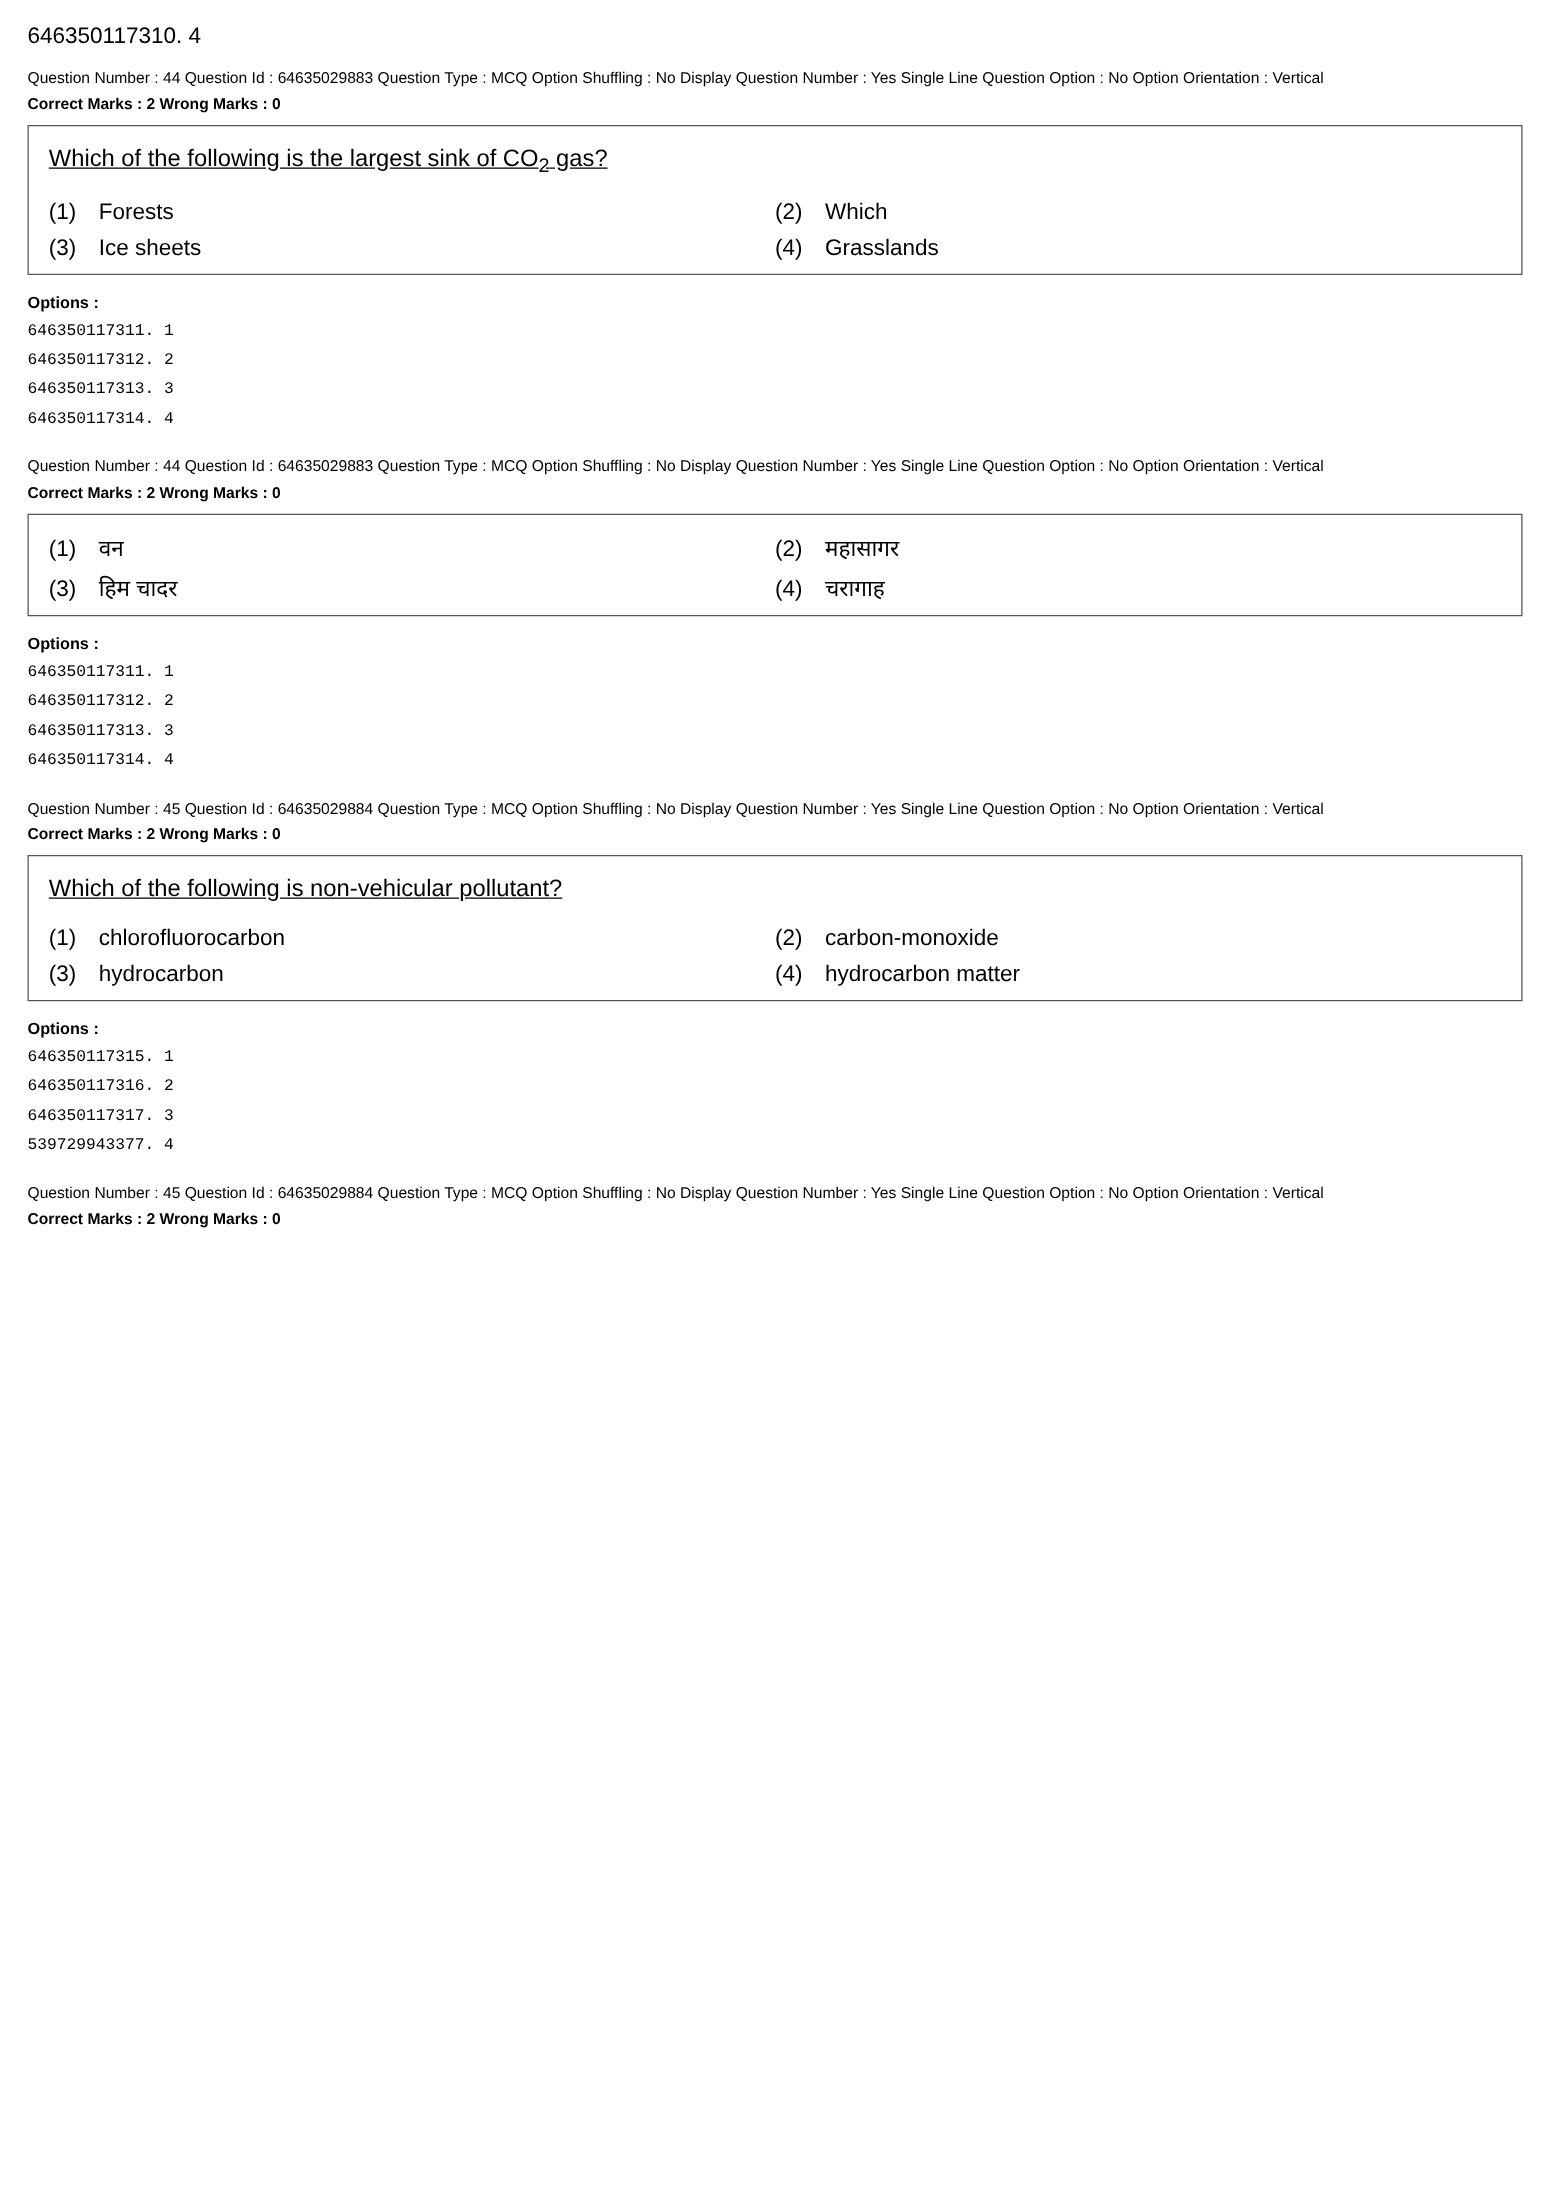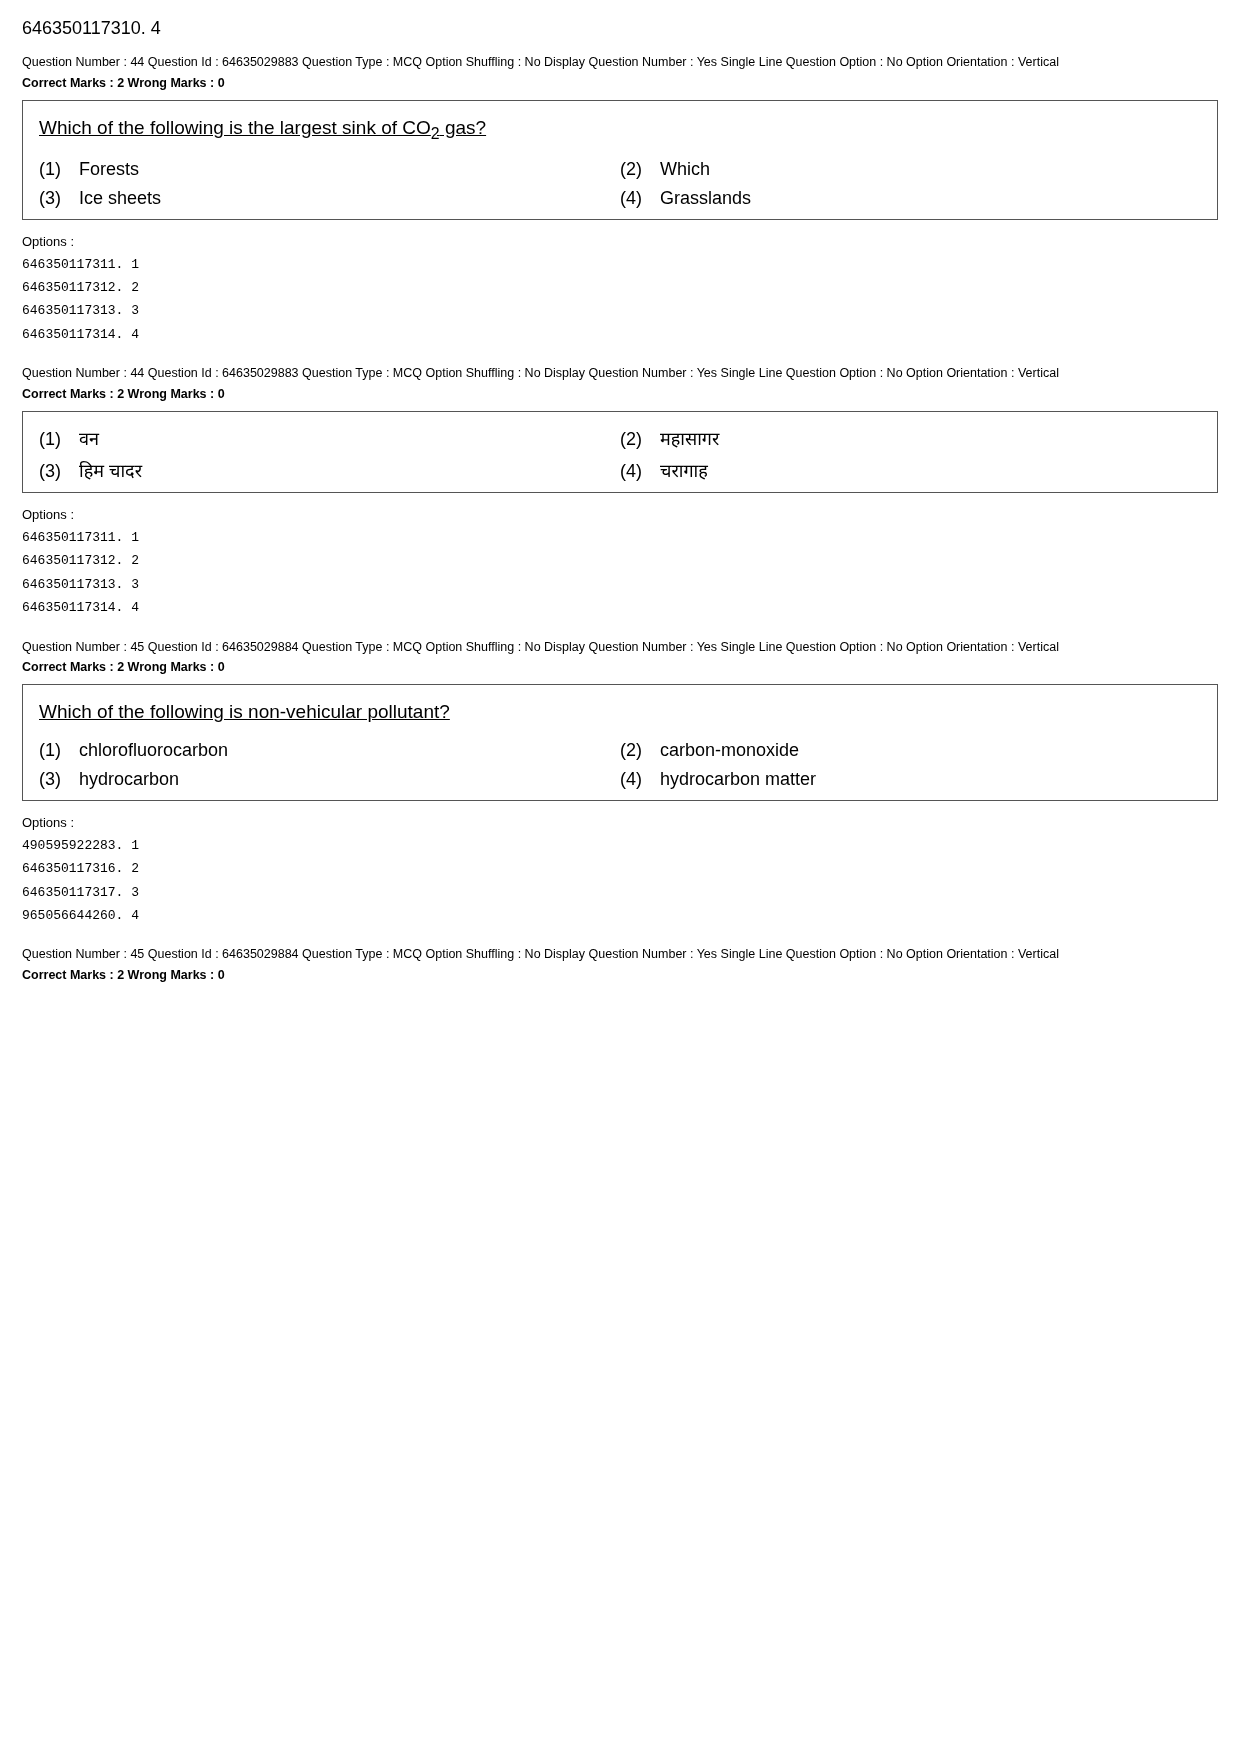--- a/index.html
+++ b/index.html
@@ -48,21 +48,21 @@
       display: flex;
       align-items: baseline;
       gap: 16px;
     }
     .option-num {
       min-width: 24px;
       font-size: 18px;
     }
     .options-label {
       font-size: 13px;
-      font-weight: normal;
+      font-weight: bold;
       margin-bottom: 4px;
     }
     .options-list {
       font-size: 13px;
       line-height: 1.8;
       margin-bottom: 18px;
       font-family: Liberation Mono, monospace;
     }
   </style>
 </head>
@@ -154,23 +154,23 @@
         <span>hydrocarbon</span>
       </div>
       <div class="option-item">
         <span class="option-num">(4)</span>
         <span>hydrocarbon matter</span>
       </div>
     </div>
   </div>
   <div class="options-label">Options :</div>
   <div class="options-list">
-    <div>490595922283. 1</div>
+    <div>646350117315. 1</div>
     <div>646350117316. 2</div>
     <div>646350117317. 3</div>
-    <div>965056644260. 4</div>
+    <div>539729943377. 4</div>
   </div>
 </div>
 
 <div>
   <div class="question-meta">Question Number : 45  Question Id : 64635029884  Question Type : MCQ  Option Shuffling : No  Display Question Number : Yes  Single Line Question Option : No  Option Orientation : Vertical</div>
   <div class="marks-line">Correct Marks : 2  Wrong Marks : 0</div>
 </div>
 
 </body></html>

